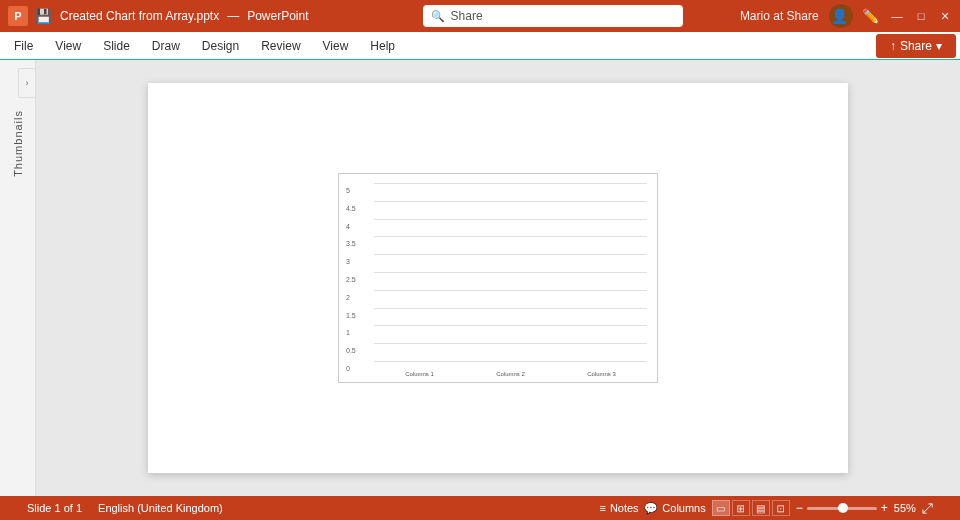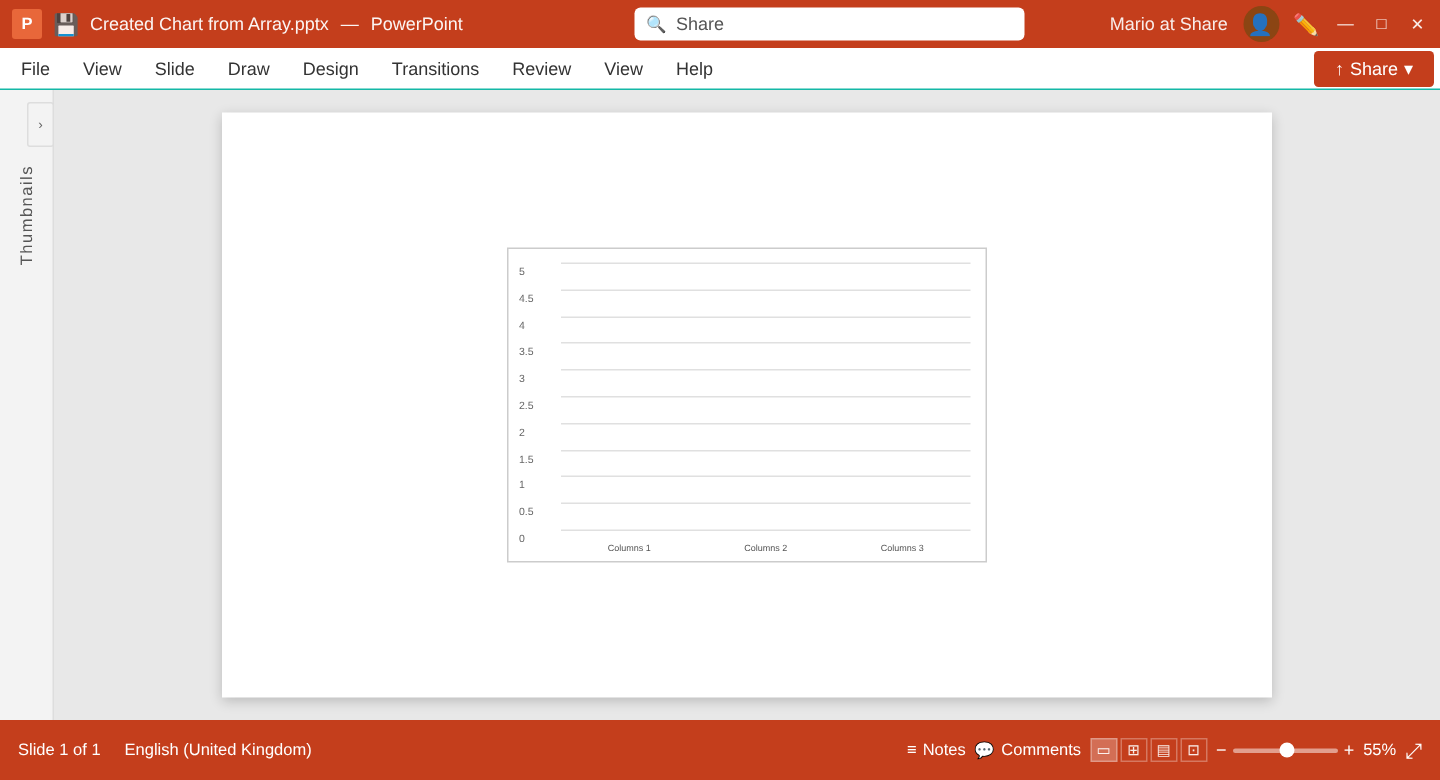--- a/index.html
+++ b/index.html
@@ -200,24 +200,24 @@
     .x-label {
       font-size: 6px;
       color: #555;
       text-align: center;
     }
 
     
     .status-bar {
       background: #c43e1c;
       color: white;
-      height: 40px;
-      display: flex;
-      align-items: center;
-      padding: 0 12px;
+      height: 24px;
+      display: flex;
+      align-items: center;
+      padding: 0 27px;
       flex-shrink: 0;
       font-size: 11px;
       gap: 16px;
     }
     .status-right {
       margin-left: auto;
       display: flex;
       align-items: center;
       gap: 6px;
     }
@@ -295,21 +295,20 @@
     <div class="win-btn win-close">✕</div>
   </div>
 </div>
 
 <div class="menu-bar">
   <div class="menu-item">File</div>
   <div class="menu-item">View</div>
   <div class="menu-item">Slide</div>
   <div class="menu-item">Draw</div>
   <div class="menu-item">Design</div>
-  <div class="menu-item">Transitions</div>
   <div class="menu-item">Review</div>
   <div class="menu-item">View</div>
   <div class="menu-item">Help</div>
   <div class="share-btn">
     <span>↑</span>
     <span>Share</span>
     <span>▾</span>
   </div>
 </div>
 
@@ -400,21 +399,21 @@
   <span>Slide 1 of 1</span>
   <span>English (United Kingdom)</span>
 
   <div class="status-right">
     <div class="notes-btn">
       <span>≡</span>
       <span>Notes</span>
     </div>
     <div class="comments-btn">
       <span>💬</span>
-      <span>Comments</span>
+      <span>Columns</span>
     </div>
     <div class="view-icons">
       <div class="view-icon active">▭</div>
       <div class="view-icon">⊞</div>
       <div class="view-icon">▤</div>
       <div class="view-icon">⊡</div>
     </div>
     <div class="zoom-slider">
       <span style="font-size:12px;">−</span>
       <div class="slider-track">

